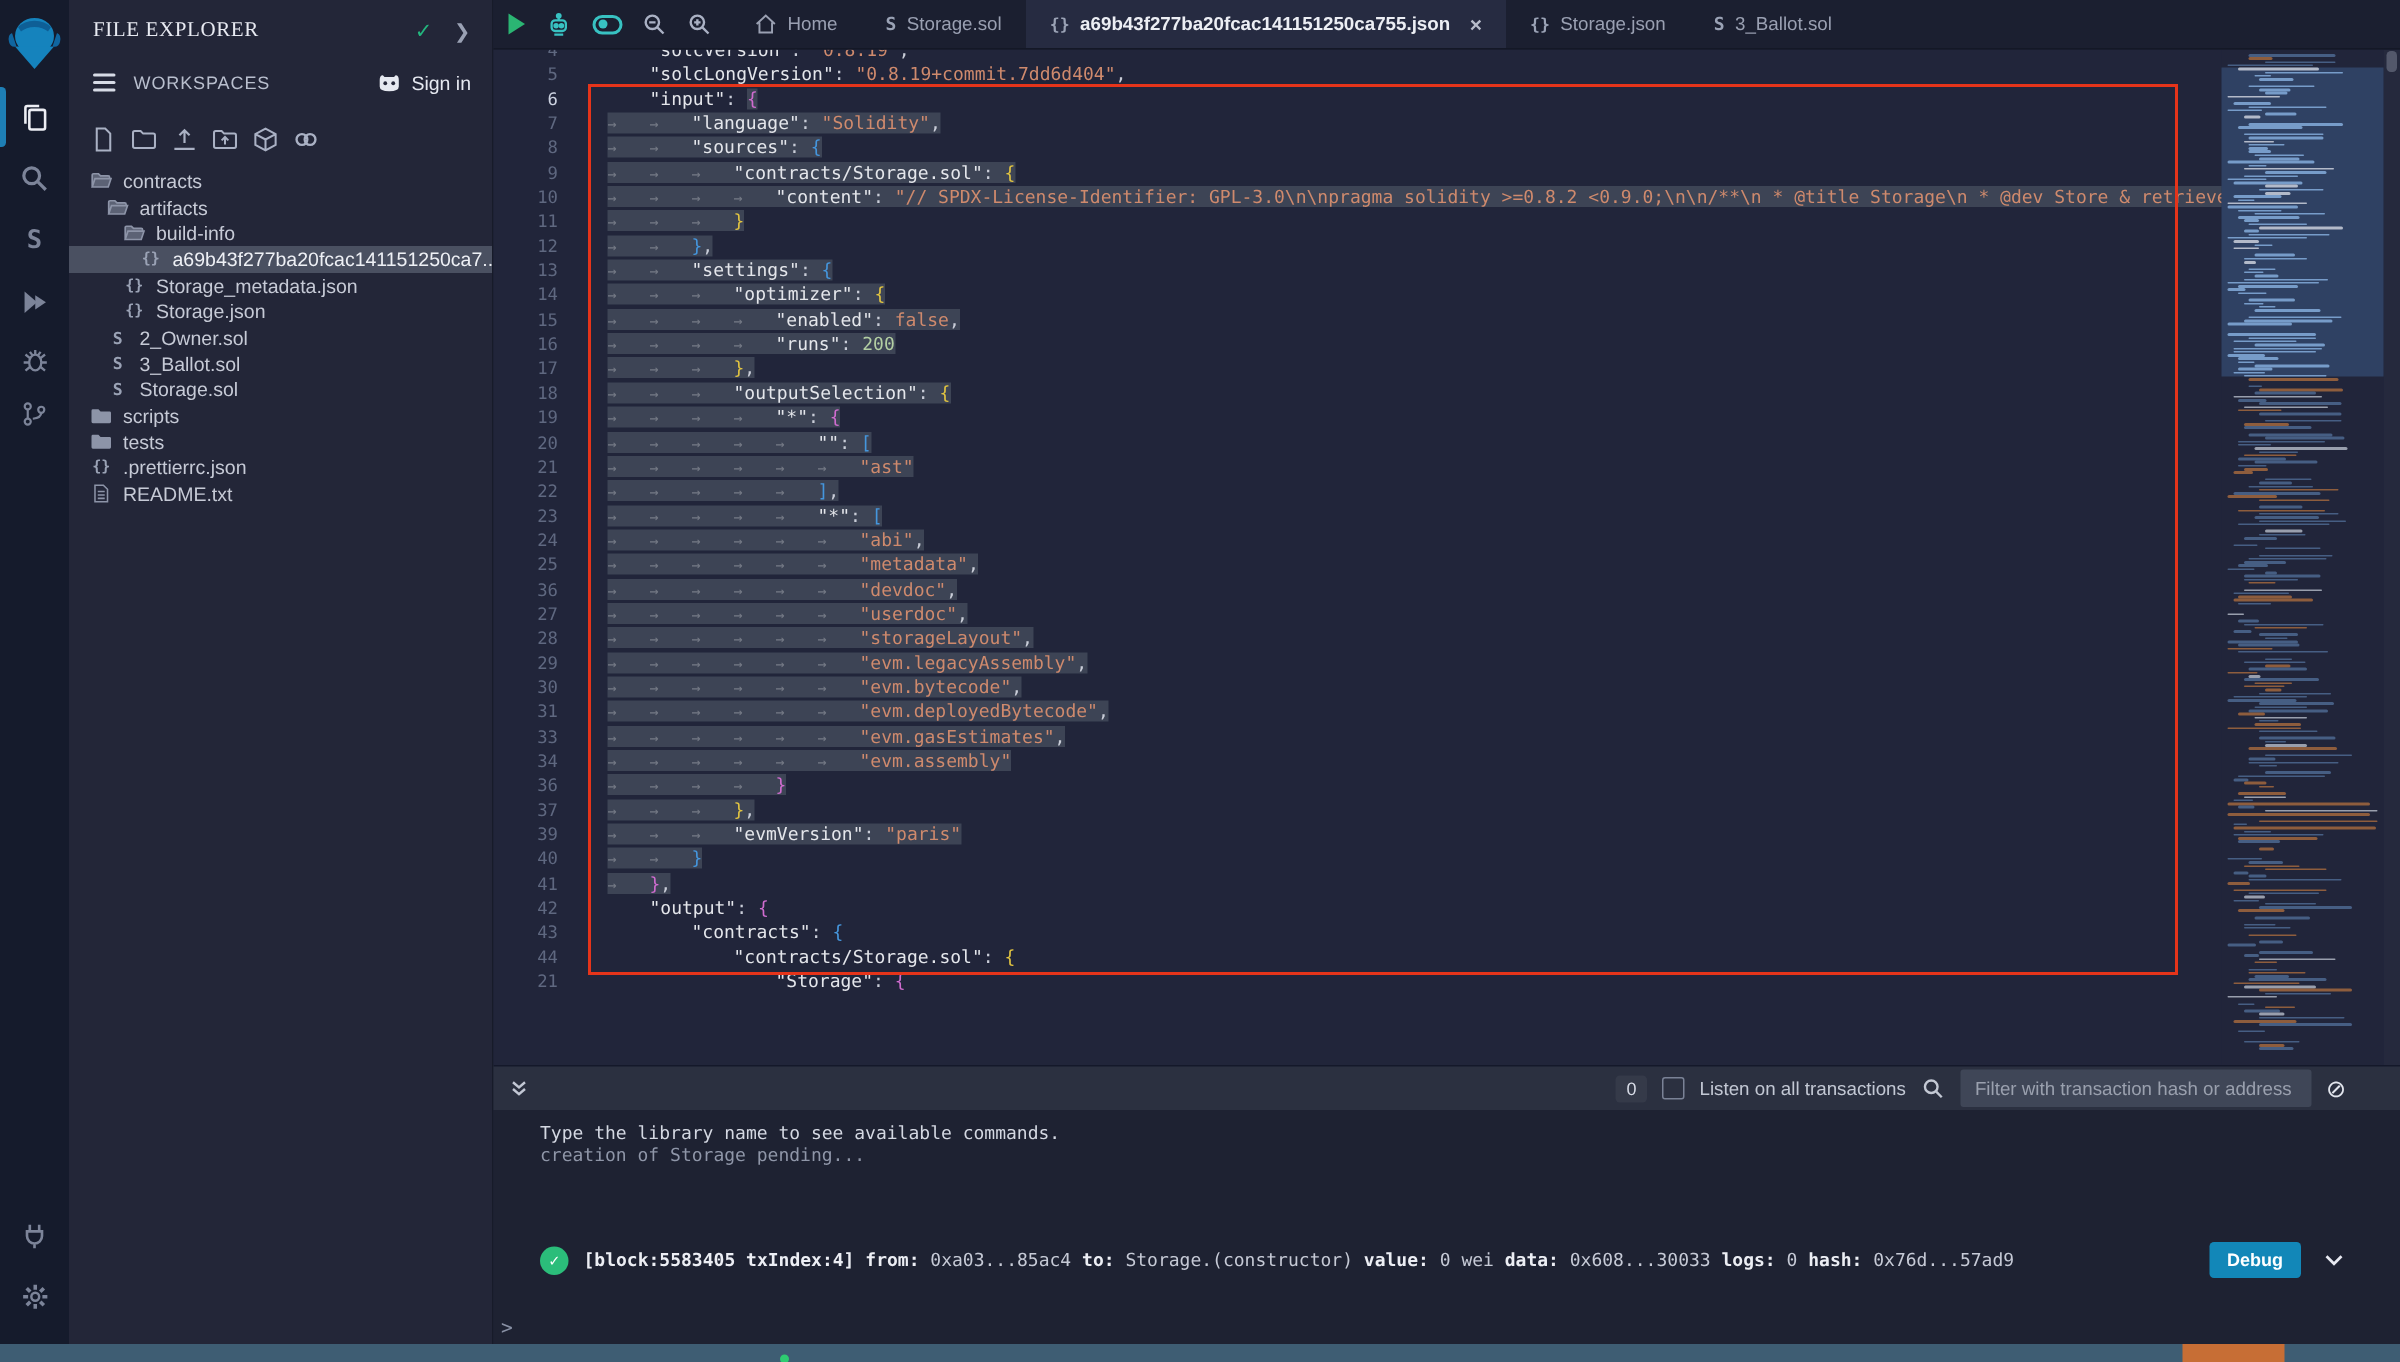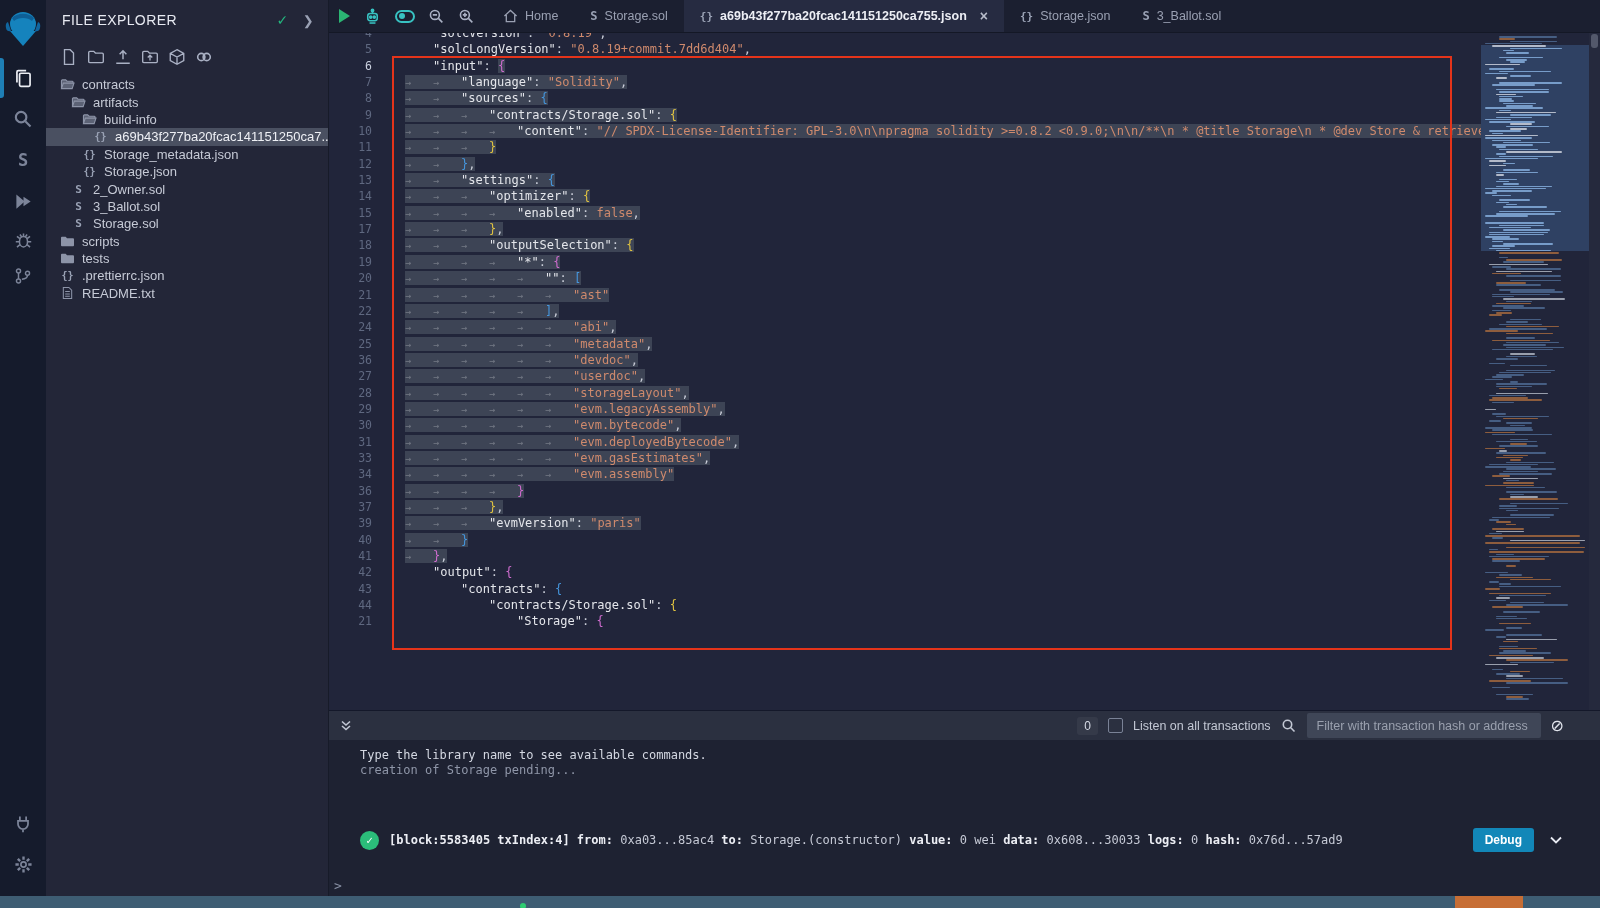--- a/index.html
+++ b/index.html
@@ -9,21 +9,21 @@
 
   
   .activity { position:absolute; left:0; top:0; width:46px; height:896px; background:#151b2c; z-index:5; }
   .act-icon { position:absolute; left:0; width:46px; height:36px; display:flex; align-items:center; justify-content:center; color:#7c8499; cursor:pointer; }
   .act-icon.active { color:#eceef4; }
   .act-bar { position:absolute; left:0; top:58px; width:4px; height:40px; background:#1e7fb5; border-radius:0 3px 3px 0; }
   .logo { position:absolute; left:4px; top:8px; width:38px; height:40px; }
 
   
   .explorer { position:absolute; left:46px; top:0; width:283px; height:896px; background:#232638; border-right:1px solid #171b29; }
-  .exp-header { display:flex; align-items:center; padding:12px 14px 4px 16px; color:#e8eaf2; font-size:14px; letter-spacing:.4px; }
+  .exp-header { display:flex; align-items:center; padding:12px 14px 4px 16px; color:#e8eaf2; font-size:14px; letter-spacing:.4px;font-family:Liberation Serif, serif; }
   .exp-header .spacer { flex:1; }
   .check { color:#23b67e; font-size:14px; margin-right:14px; }
   .chev { color:#9aa1b4; font-size:13px; }
   .ws-row { display:flex; align-items:center; padding:12px 14px 4px 16px; color:#b9bfce; font-size:12px; letter-spacing:.6px; }
   .hamb { width:15px; margin-right:12px; color:#d7dbe6; }
   .hamb div { height:2px; background:#d7dbe6; margin:3px 0; border-radius:1px; }
   .signin { margin-left:auto; display:flex; align-items:center; gap:6px; color:#e6e9f1; font-size:13px; letter-spacing:0; cursor:pointer; }
   .ws-select { margin:8px 12px 0 12px; height:27px; background:#2e3247; border-radius:5px; display:flex; align-items:center; padding:0 8px 0 12px; color:#edeff5; font-size:13px; font-weight:700; cursor:pointer; }
   .ws-select .sel-icon { margin-left:auto; width:17px; height:17px; border-radius:50%; background:#3a3f58; display:flex; align-items:center; justify-content:center; color:#b6bccb; }
   .exp-tools { display:flex; gap:9px; padding:16px 0 6px 14px; color:#aab1c4; }
@@ -163,20 +163,36 @@
         </svg>
     </div>
   </div>
 
   <div class="explorer">
     <div class="exp-header">
       <span>FILE EXPLORER</span>
       <span class="spacer"></span>
       <span class="check">✓</span>
       <span class="chev">❯</span>
+    </div>
+    <div class="ws-row">
+      <span class="hamb">
+          <div></div>
+          <div></div>
+          <div></div>
+        </span>
+      <span>WORKSPACES</span>
+      <span class="signin">
+        <svg width="17" height="15" viewBox="0 0 16 14" fill="#e6e9f1">
+            <path d="M2 5 q0-3 2-3 l1 1 h6 l1-1 q2 0 2 3 v4 q0 3-6 3 t-6-3 Z"></path>
+            <circle cx="5.5" cy="7" r="1.2" fill="#232638"></circle>
+            <circle cx="10.5" cy="7" r="1.2" fill="#232638"></circle>
+          </svg>
+        <span>Sign in</span>
+      </span>
     </div>
     <div class="exp-tools">
       <span class="t-ic">
           <svg viewBox="0 0 16 16" fill="none" stroke="currentColor" stroke-width="1.2">
             <path d="M4 1.5 h5 l3 3 V14.5 H4 Z"></path>
           </svg>
         </span>
       <span class="t-ic">
           <svg viewBox="0 0 16 16" fill="none" stroke="currentColor" stroke-width="1.2">
             <path d="M1.5 4 q0-1 1-1 h3.5 l1.5 1.5 h6 q1 0 1 1 V12 q0 1-1 1 h-11 q-1 0-1-1 Z"></path>
@@ -367,26 +383,28 @@
           <div class="row"><span class="ln cur">6</span><span class="lc"><span class="ind guide"></span><span class="key">"input"</span><span class="punc">: </span><span class="selbg"><span class="b2">{</span></span></span></div>
           <div class="row"><span class="ln">7</span><span class="lc"><span class="selbg"><span class="ind">→</span><span class="ind">→</span><span class="key">"language"</span><span class="punc">: </span><span class="str">"Solidity"</span><span class="punc">,</span></span></span></div>
           <div class="row"><span class="ln">8</span><span class="lc"><span class="selbg"><span class="ind">→</span><span class="ind">→</span><span class="key">"sources"</span><span class="punc">: </span><span class="b3">{</span></span></span></div>
           <div class="row"><span class="ln">9</span><span class="lc"><span class="selbg"><span class="ind">→</span><span class="ind">→</span><span class="ind">→</span><span class="key">"contracts/Storage.sol"</span><span class="punc">: </span><span class="b1">{</span></span></span></div>
           <div class="row"><span class="ln">10</span><span class="lc"><span class="selbg"><span class="ind">→</span><span class="ind">→</span><span class="ind">→</span><span class="ind">→</span><span class="key">"content"</span><span class="punc">: </span><span class="str">"// SPDX-License-Identifier: GPL-3.0\n\npragma solidity &gt;=0.8.2 &lt;0.9.0;\n\n/**\n * @title Storage\n * @dev Store &amp; retrieve value in a</span></span></span></div>
           <div class="row"><span class="ln">11</span><span class="lc"><span class="selbg"><span class="ind">→</span><span class="ind">→</span><span class="ind">→</span><span class="b1">}</span></span></span></div>
           <div class="row"><span class="ln">12</span><span class="lc"><span class="selbg"><span class="ind">→</span><span class="ind">→</span><span class="b3">}</span><span class="punc">,</span></span></span></div>
           <div class="row"><span class="ln">13</span><span class="lc"><span class="selbg"><span class="ind">→</span><span class="ind">→</span><span class="key">"settings"</span><span class="punc">: </span><span class="b3">{</span></span></span></div>
           <div class="row"><span class="ln">14</span><span class="lc"><span class="selbg"><span class="ind">→</span><span class="ind">→</span><span class="ind">→</span><span class="key">"optimizer"</span><span class="punc">: </span><span class="b1">{</span></span></span></div>
           <div class="row"><span class="ln">15</span><span class="lc"><span class="selbg"><span class="ind">→</span><span class="ind">→</span><span class="ind">→</span><span class="ind">→</span><span class="key">"enabled"</span><span class="punc">: </span><span class="bool">false</span><span class="punc">,</span></span></span></div>
+          <div class="row"><span class="ln">16</span><span class="lc"><span class="selbg"><span class="ind">→</span><span class="ind">→</span><span class="ind">→</span><span class="ind">→</span><span class="key">"runs"</span><span class="punc">: </span><span class="num">200</span></span></span></div>
           <div class="row"><span class="ln">17</span><span class="lc"><span class="selbg"><span class="ind">→</span><span class="ind">→</span><span class="ind">→</span><span class="b1">}</span><span class="punc">,</span></span></span></div>
           <div class="row"><span class="ln">18</span><span class="lc"><span class="selbg"><span class="ind">→</span><span class="ind">→</span><span class="ind">→</span><span class="key">"outputSelection"</span><span class="punc">: </span><span class="b1">{</span></span></span></div>
           <div class="row"><span class="ln">19</span><span class="lc"><span class="selbg"><span class="ind">→</span><span class="ind">→</span><span class="ind">→</span><span class="ind">→</span><span class="key">"*"</span><span class="punc">: </span><span class="b2">{</span></span></span></div>
           <div class="row"><span class="ln">20</span><span class="lc"><span class="selbg"><span class="ind">→</span><span class="ind">→</span><span class="ind">→</span><span class="ind">→</span><span class="ind">→</span><span class="key">""</span><span class="punc">: </span><span class="b3">[</span></span></span></div>
           <div class="row"><span class="ln">21</span><span class="lc"><span class="selbg"><span class="ind">→</span><span class="ind">→</span><span class="ind">→</span><span class="ind">→</span><span class="ind">→</span><span class="ind">→</span><span class="str">"ast"</span></span></span></div>
           <div class="row"><span class="ln">22</span><span class="lc"><span class="selbg"><span class="ind">→</span><span class="ind">→</span><span class="ind">→</span><span class="ind">→</span><span class="ind">→</span><span class="b3">]</span><span class="punc">,</span></span></span></div>
+          <div class="row"><span class="ln">23</span><span class="lc"><span class="selbg"><span class="ind">→</span><span class="ind">→</span><span class="ind">→</span><span class="ind">→</span><span class="ind">→</span><span class="key">"*"</span><span class="punc">: </span><span class="b3">[</span></span></span></div>
           <div class="row"><span class="ln">24</span><span class="lc"><span class="selbg"><span class="ind">→</span><span class="ind">→</span><span class="ind">→</span><span class="ind">→</span><span class="ind">→</span><span class="ind">→</span><span class="str">"abi"</span><span class="punc">,</span></span></span></div>
           <div class="row"><span class="ln">25</span><span class="lc"><span class="selbg"><span class="ind">→</span><span class="ind">→</span><span class="ind">→</span><span class="ind">→</span><span class="ind">→</span><span class="ind">→</span><span class="str">"metadata"</span><span class="punc">,</span></span></span></div>
           <div class="row"><span class="ln">36</span><span class="lc"><span class="selbg"><span class="ind">→</span><span class="ind">→</span><span class="ind">→</span><span class="ind">→</span><span class="ind">→</span><span class="ind">→</span><span class="str">"devdoc"</span><span class="punc">,</span></span></span></div>
           <div class="row"><span class="ln">27</span><span class="lc"><span class="selbg"><span class="ind">→</span><span class="ind">→</span><span class="ind">→</span><span class="ind">→</span><span class="ind">→</span><span class="ind">→</span><span class="str">"userdoc"</span><span class="punc">,</span></span></span></div>
           <div class="row"><span class="ln">28</span><span class="lc"><span class="selbg"><span class="ind">→</span><span class="ind">→</span><span class="ind">→</span><span class="ind">→</span><span class="ind">→</span><span class="ind">→</span><span class="str">"storageLayout"</span><span class="punc">,</span></span></span></div>
           <div class="row"><span class="ln">29</span><span class="lc"><span class="selbg"><span class="ind">→</span><span class="ind">→</span><span class="ind">→</span><span class="ind">→</span><span class="ind">→</span><span class="ind">→</span><span class="str">"evm.legacyAssembly"</span><span class="punc">,</span></span></span></div>
           <div class="row"><span class="ln">30</span><span class="lc"><span class="selbg"><span class="ind">→</span><span class="ind">→</span><span class="ind">→</span><span class="ind">→</span><span class="ind">→</span><span class="ind">→</span><span class="str">"evm.bytecode"</span><span class="punc">,</span></span></span></div>
           <div class="row"><span class="ln">31</span><span class="lc"><span class="selbg"><span class="ind">→</span><span class="ind">→</span><span class="ind">→</span><span class="ind">→</span><span class="ind">→</span><span class="ind">→</span><span class="str">"evm.deployedBytecode"</span><span class="punc">,</span></span></span></div>
           <div class="row"><span class="ln">33</span><span class="lc"><span class="selbg"><span class="ind">→</span><span class="ind">→</span><span class="ind">→</span><span class="ind">→</span><span class="ind">→</span><span class="ind">→</span><span class="str">"evm.gasEstimates"</span><span class="punc">,</span></span></span></div>
           <div class="row"><span class="ln">34</span><span class="lc"><span class="selbg"><span class="ind">→</span><span class="ind">→</span><span class="ind">→</span><span class="ind">→</span><span class="ind">→</span><span class="ind">→</span><span class="str">"evm.assembly"</span></span></span></div>

